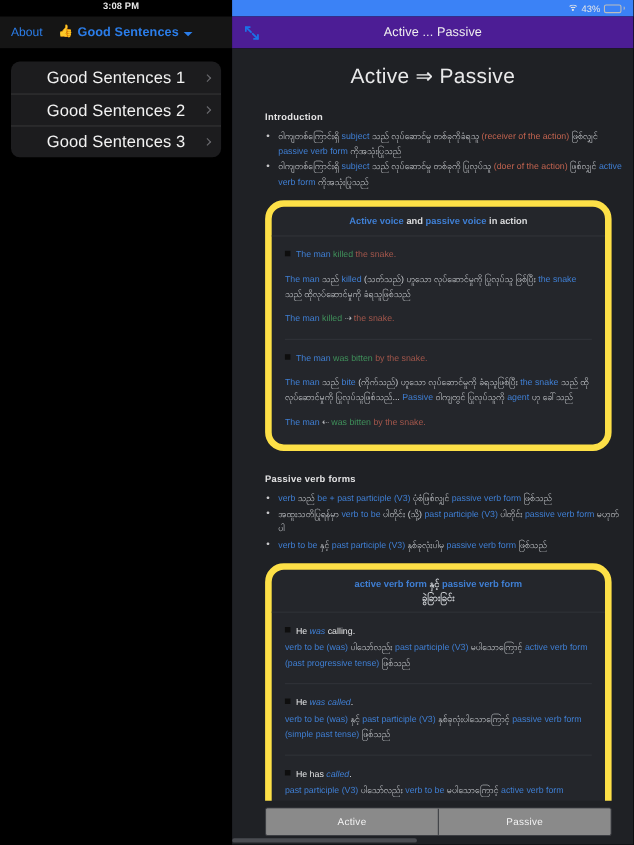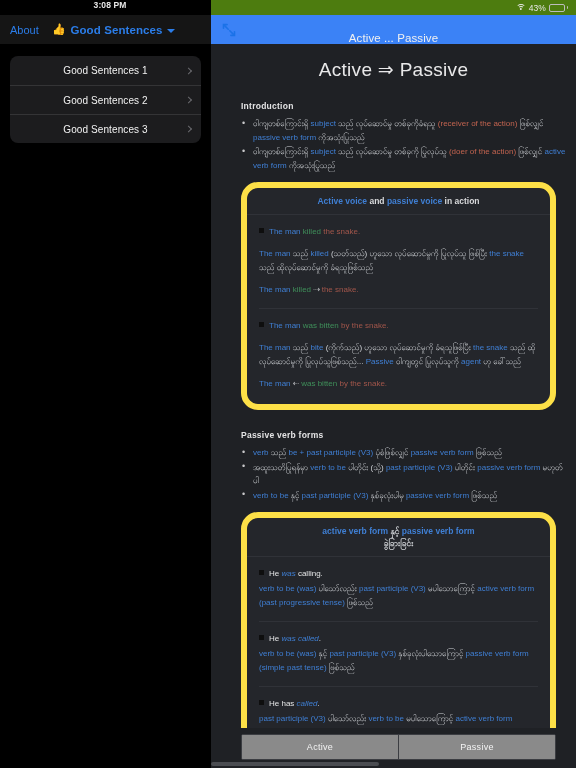--- a/index.html
+++ b/index.html
@@ -10,21 +10,21 @@
     overflow: hidden;
   }
   .screen { position: relative; width: 576px; height: 768px; display: flex; flex-direction: column; }
 
   
   .statusbar {
     height: 15px; display: flex; align-items: center;
     font-size: 8.5px; color: #e8e8e8; flex: 0 0 auto;
   }
   .sb-left { display: flex; align-items: center; gap: 7px; padding-left: 9px; width: 211px; background:#000; height:15px;flex-direction:column; }
-  .sb-right { flex: 1; display: flex; align-items: center; justify-content: flex-end; gap: 3px; padding-right: 8px; background:#4d7c0f; height:15px;padding-left:48px; }
+  .sb-right { flex: 1; display: flex; align-items: center; justify-content: flex-end; gap: 3px; padding-right: 8px; background:#3b82f6; height:15px;padding-left:48px; }
   .sb-time { font-weight: 600; letter-spacing: .1px; }
   .sb-date { font-weight: 600; }
   .wifi-ico { display:inline-block; width: 10px; height: 8px; position: relative; }
   .wifi-ico i {
     position:absolute; border: 1.1px solid #e8e8e8; border-bottom-color: transparent;
     border-left-color: transparent; border-right-color: transparent; border-radius: 50%;
     left: 50%; transform: translateX(-50%);
   }
   .wifi-ico i:nth-child(1){ width:10px; height:10px; top:0px; }
   .wifi-ico i:nth-child(2){ width:6px; height:6px; top:2px; }
@@ -42,37 +42,37 @@
   }
   .nav-about { color: #2b7de9; font-size: 11px; }
   .nav-title-group { display: flex; align-items: center; gap: 4px; }
   .thumb-ico { font-size: 11px; line-height: 1; }
   .nav-app-title { color: #2b7de9; font-size: 11.5px; font-weight: 700; letter-spacing: .1px; }
   .chev-dn {
     width: 0; height: 0; border-left: 4px solid transparent; border-right: 4px solid transparent;
     border-top: 4.5px solid #2b7de9; margin-top:2px;
   }
   .nav-right {
-    flex: 1; background: #3b82f6; display: flex; align-items: flex-end;
+    flex: 1; background: #4c1d95; display: flex; align-items: center;
     position: relative; height: 29px;
   }
   .expand-ico { position:absolute; left: 10px; top: 7px; width: 16px; height: 16px; }
   .nav-doc-title {
     width: 100%; text-align: center; color: #f0f0f0; font-size: 11.5px; letter-spacing: .1px;
   }
 
   
   .body-split { flex: 1; display: flex; min-height: 0; }
 
   
   .sidebar { width: 211px; background: #000; padding: 12px 10px 0 10px; }
   .side-card { background: #1c1c1e; border-radius: 8px; overflow: hidden; }
   .side-row {
     height: 29px; display: flex; align-items: center; justify-content: center;
-    position: relative; color: #f2f2f2; font-size: 10px; letter-spacing: .1px;
+    position: relative; color: #f2f2f2; font-size: 15px; letter-spacing: .1px;
   }
   .side-row + .side-row { border-top: 0.5px solid #343436; }
   .side-chev {
     position: absolute; right: 10px; top: 50%; transform: translateY(-50%) rotate(45deg);
     width: 5px; height: 5px; border-top: 1.2px solid #6a6a6e; border-right: 1.2px solid #6a6a6e;
   }
 
   
   .content {
     flex: 1; background: #1f2125; position: relative; overflow: hidden;

